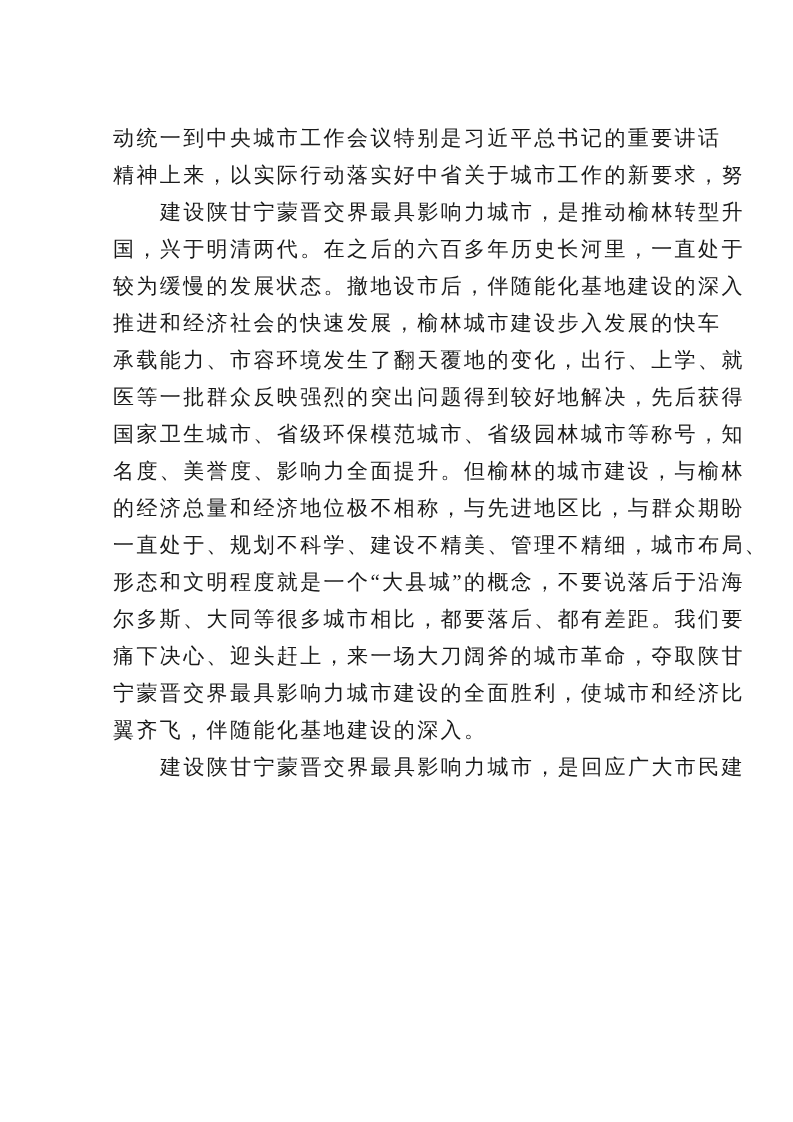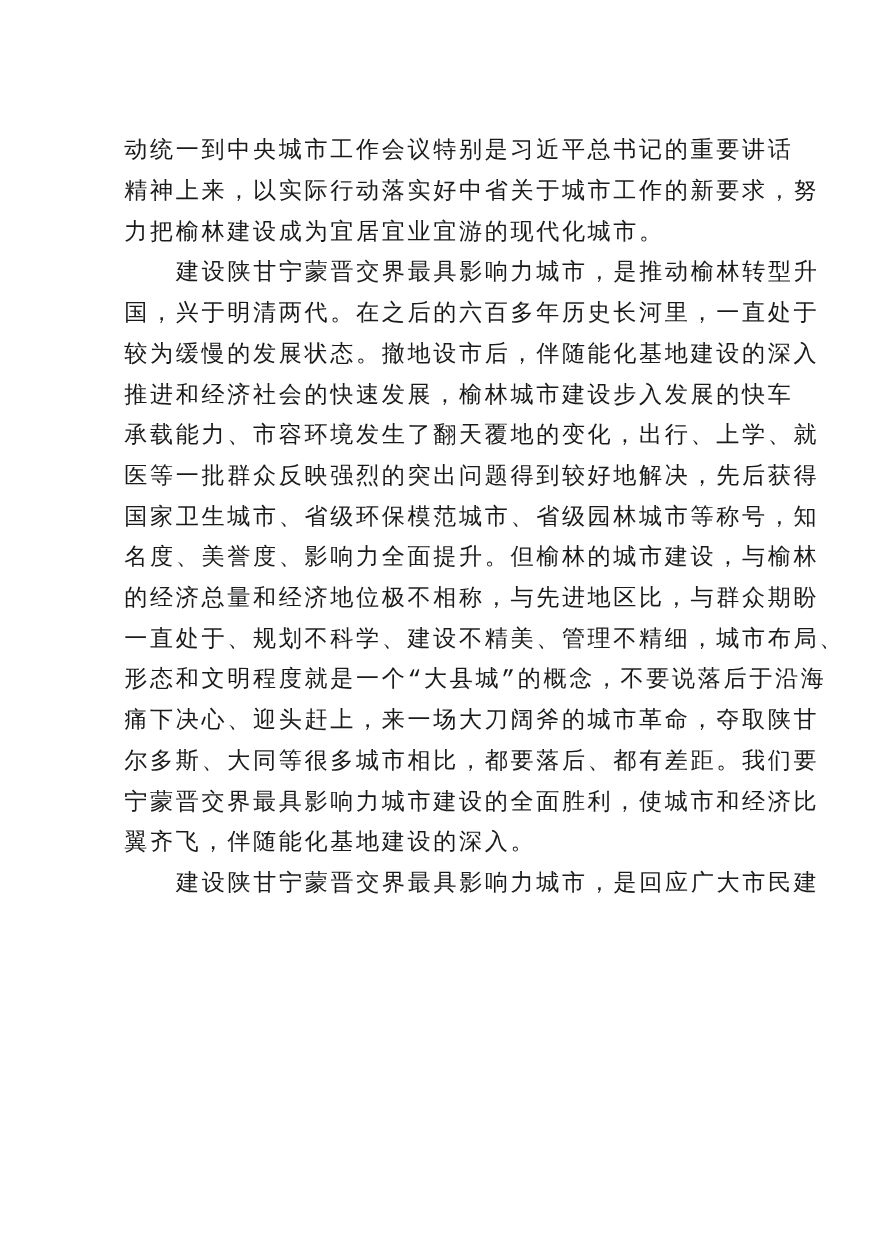--- a/index.html
+++ b/index.html
@@ -2,49 +2,48 @@
 <html><head>
 <meta charset="utf-8">
 <style>
   html, body { margin: 0; padding: 0; background: #ffffff; }
   body { width: 793px; height: 1122px; position: relative; overflow: hidden; }
   .page {
     position: absolute;
     left: 113px;
     top: 120px;
     width: 570px;
-    font-family: Liberation Mono, monospace;
+    font-family: Liberation Serif, serif;
     color: #1a1a1a;
     font-size: 21px;
     line-height: 37px;
   }
   .line {
     display: block;
     height: 37px;
     white-space: nowrap;
     letter-spacing: 2.4px;
   }
   .line.indent { padding-left: 47px; }
 </style>
 </head>
 <body>
 
 <div class="page">
   <span class="line">动统一到中央城市工作会议特别是习近平总书记的重要讲话</span>
   <span class="line">精神上来，以实际行动落实好中省关于城市工作的新要求，努</span>
-  <span class="line">力把榆林建设成为宜居宜业宜游的现代化城市。</span>
   <span class="line indent">建设陕甘宁蒙晋交界最具影响力城市，是推动榆林转型升</span>
   <span class="line">国，兴于明清两代。在之后的六百多年历史长河里，一直处于</span>
   <span class="line">较为缓慢的发展状态。撤地设市后，伴随能化基地建设的深入</span>
   <span class="line">推进和经济社会的快速发展，榆林城市建设步入发展的快车</span>
   <span class="line">承载能力、市容环境发生了翻天覆地的变化，出行、上学、就</span>
   <span class="line">医等一批群众反映强烈的突出问题得到较好地解决，先后获得</span>
   <span class="line">国家卫生城市、省级环保模范城市、省级园林城市等称号，知</span>
   <span class="line">名度、美誉度、影响力全面提升。但榆林的城市建设，与榆林</span>
   <span class="line">的经济总量和经济地位极不相称，与先进地区比，与群众期盼</span>
   <span class="line">一直处于、规划不科学、建设不精美、管理不精细，城市布局、</span>
   <span class="line">形态和文明程度就是一个“大县城”的概念，不要说落后于沿海</span>
+  <span class="line">尔多斯、大同等很多城市相比，都要落后、都有差距。我们要</span>
   <span class="line">痛下决心、迎头赶上，来一场大刀阔斧的城市革命，夺取陕甘</span>
-  <span class="line">尔多斯、大同等很多城市相比，都要落后、都有差距。我们要</span>
   <span class="line">宁蒙晋交界最具影响力城市建设的全面胜利，使城市和经济比</span>
   <span class="line">翼齐飞，伴随能化基地建设的深入。</span>
   <span class="line indent">建设陕甘宁蒙晋交界最具影响力城市，是回应广大市民建</span>
 </div>
 
 </body></html>

